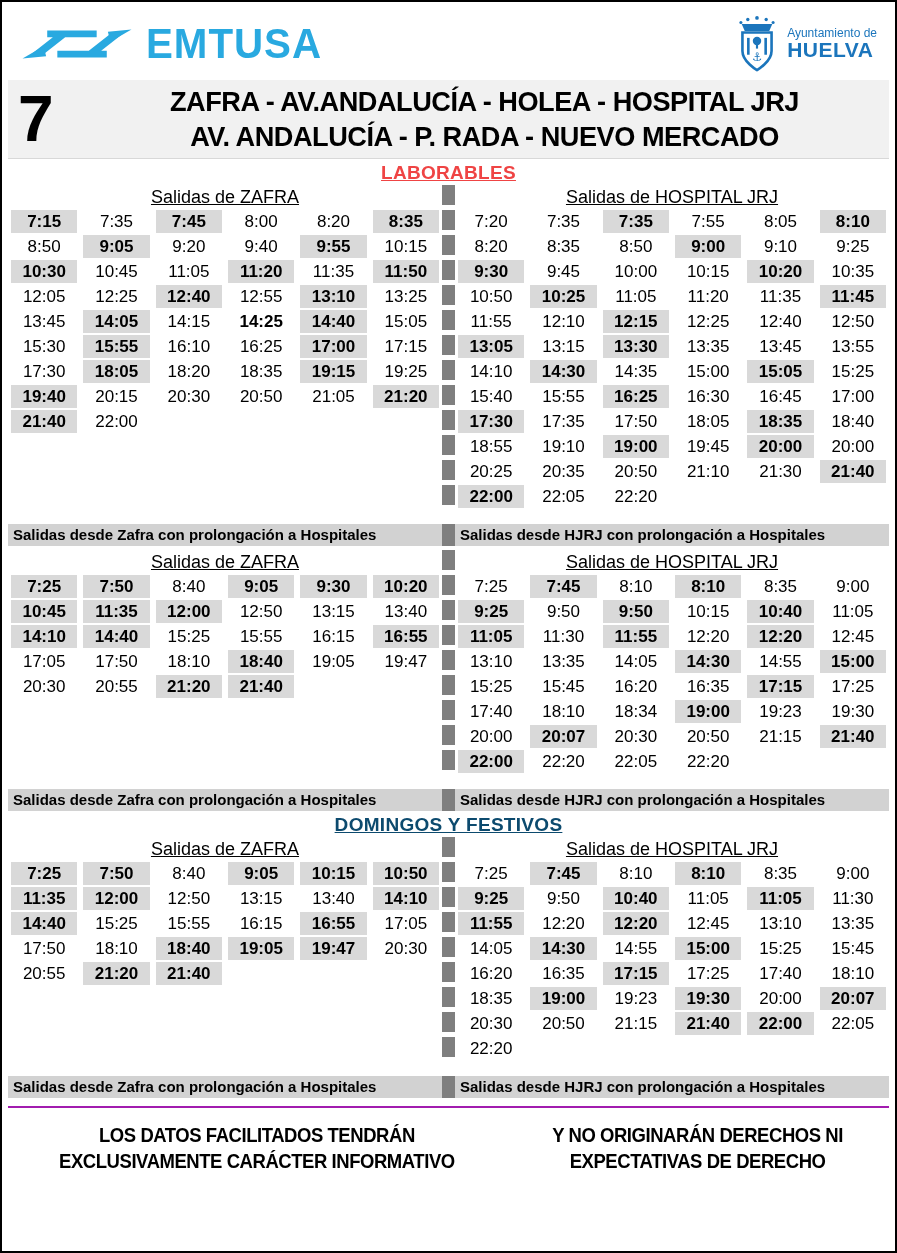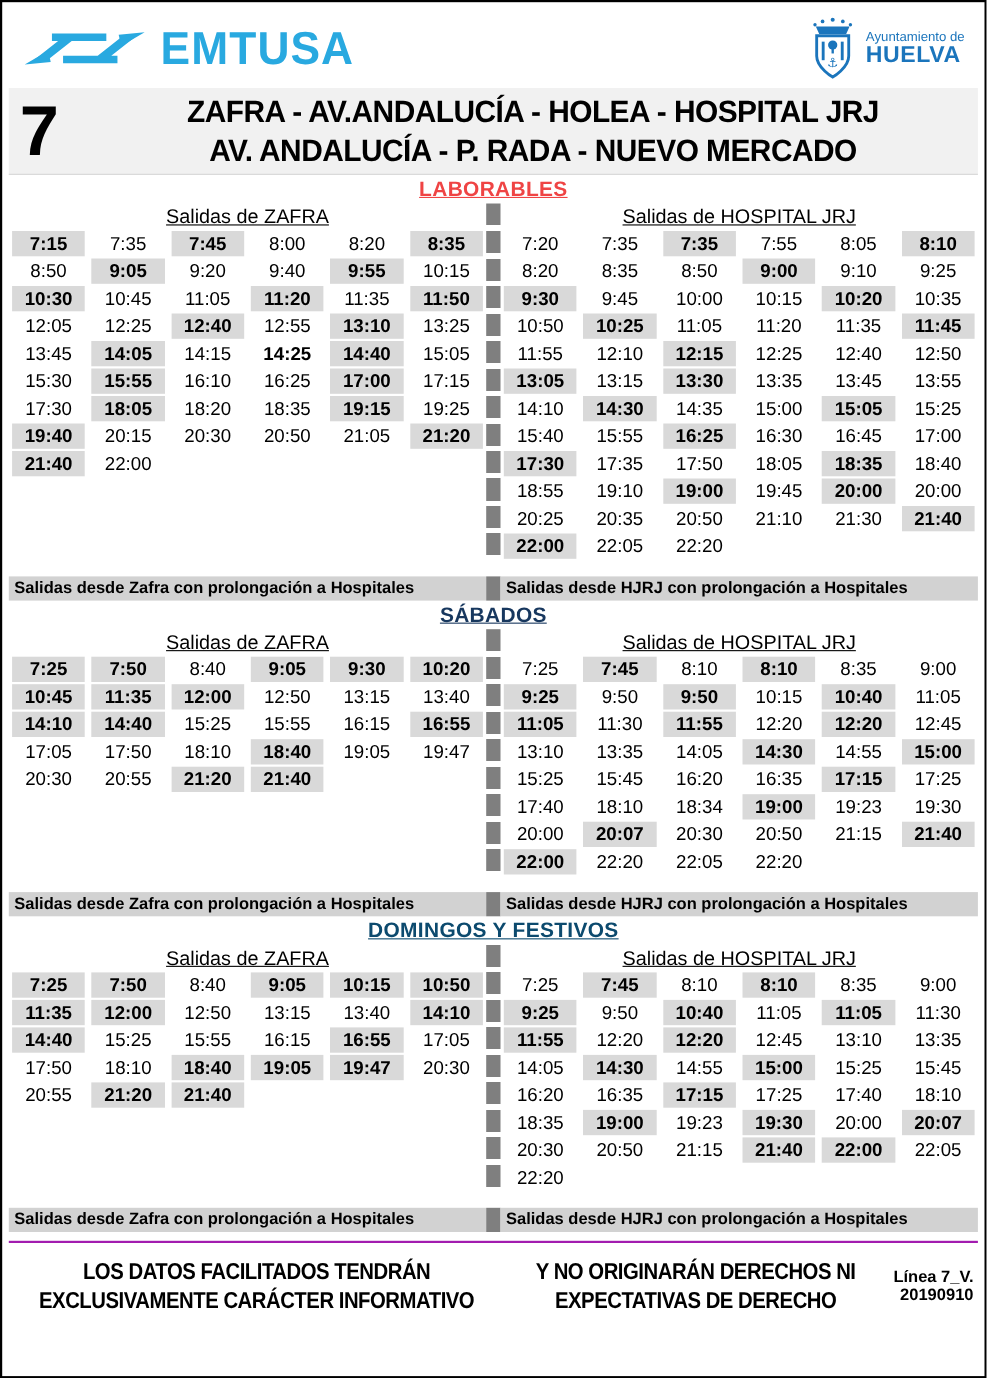--- a/index.html
+++ b/index.html
@@ -239,21 +239,20 @@
               </div>
             </div>
           </div>
           <div class="footers">
             <div class="note-bar">Salidas desde Zafra con prolongación a Hospitales</div>
             <div class="mid"></div>
             <div class="note-bar">Salidas desde HJRJ con prolongación a Hospitales</div>
           </div>
         </div>
         <div class="section">
-          <div class="section-title" style="color: rgb(23, 55, 94);">SÁBADOS</div>
           <div class="tables">
             <div class="half">
               <div class="col-title">Salidas de ZAFRA</div>
               <div class="grid">
                 <div class="cell hl">7:25</div>
                 <div class="cell hl">7:50</div>
                 <div class="cell">8:40</div>
                 <div class="cell hl">9:05</div>
                 <div class="cell hl">9:30</div>
                 <div class="cell hl">10:20</div>
@@ -441,17 +440,16 @@
             <div class="note-bar">Salidas desde Zafra con prolongación a Hospitales</div>
             <div class="mid"></div>
             <div class="note-bar">Salidas desde HJRJ con prolongación a Hospitales</div>
           </div>
         </div>
       </div>
 
     <div class="bottom">
       <div class="disc-line">LOS DATOS FACILITADOS TENDRÁN EXCLUSIVAMENTE CARÁCTER INFORMATIVO</div>
       <div class="disc-line">Y NO ORIGINARÁN DERECHOS NI EXPECTATIVAS DE DERECHO</div>
-      <div class="version">Línea 7_V. 20190910</div>
     </div>
 
   </div>
 </div>
 
 </body></html>

